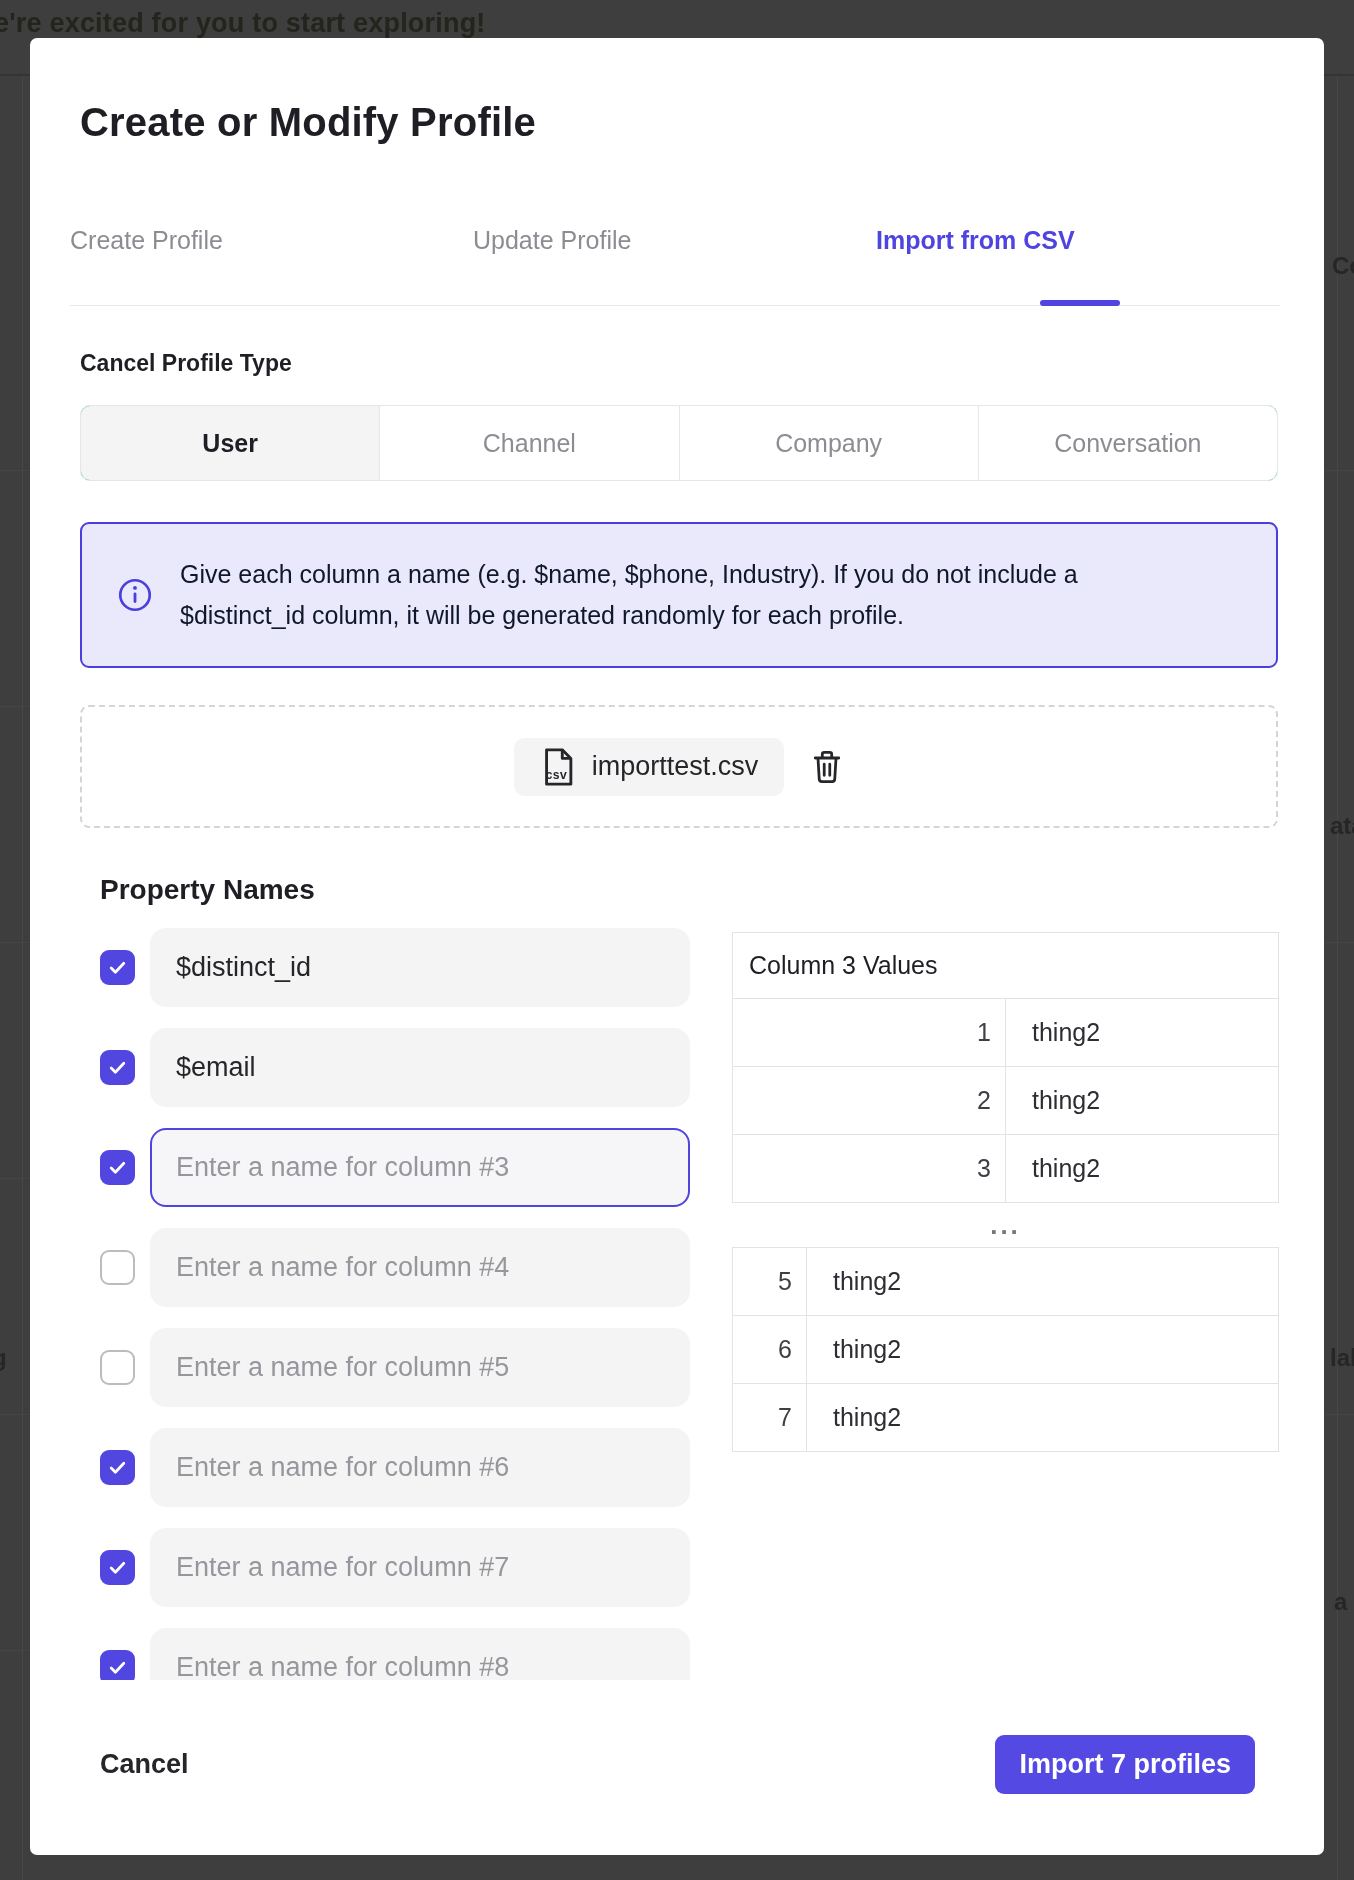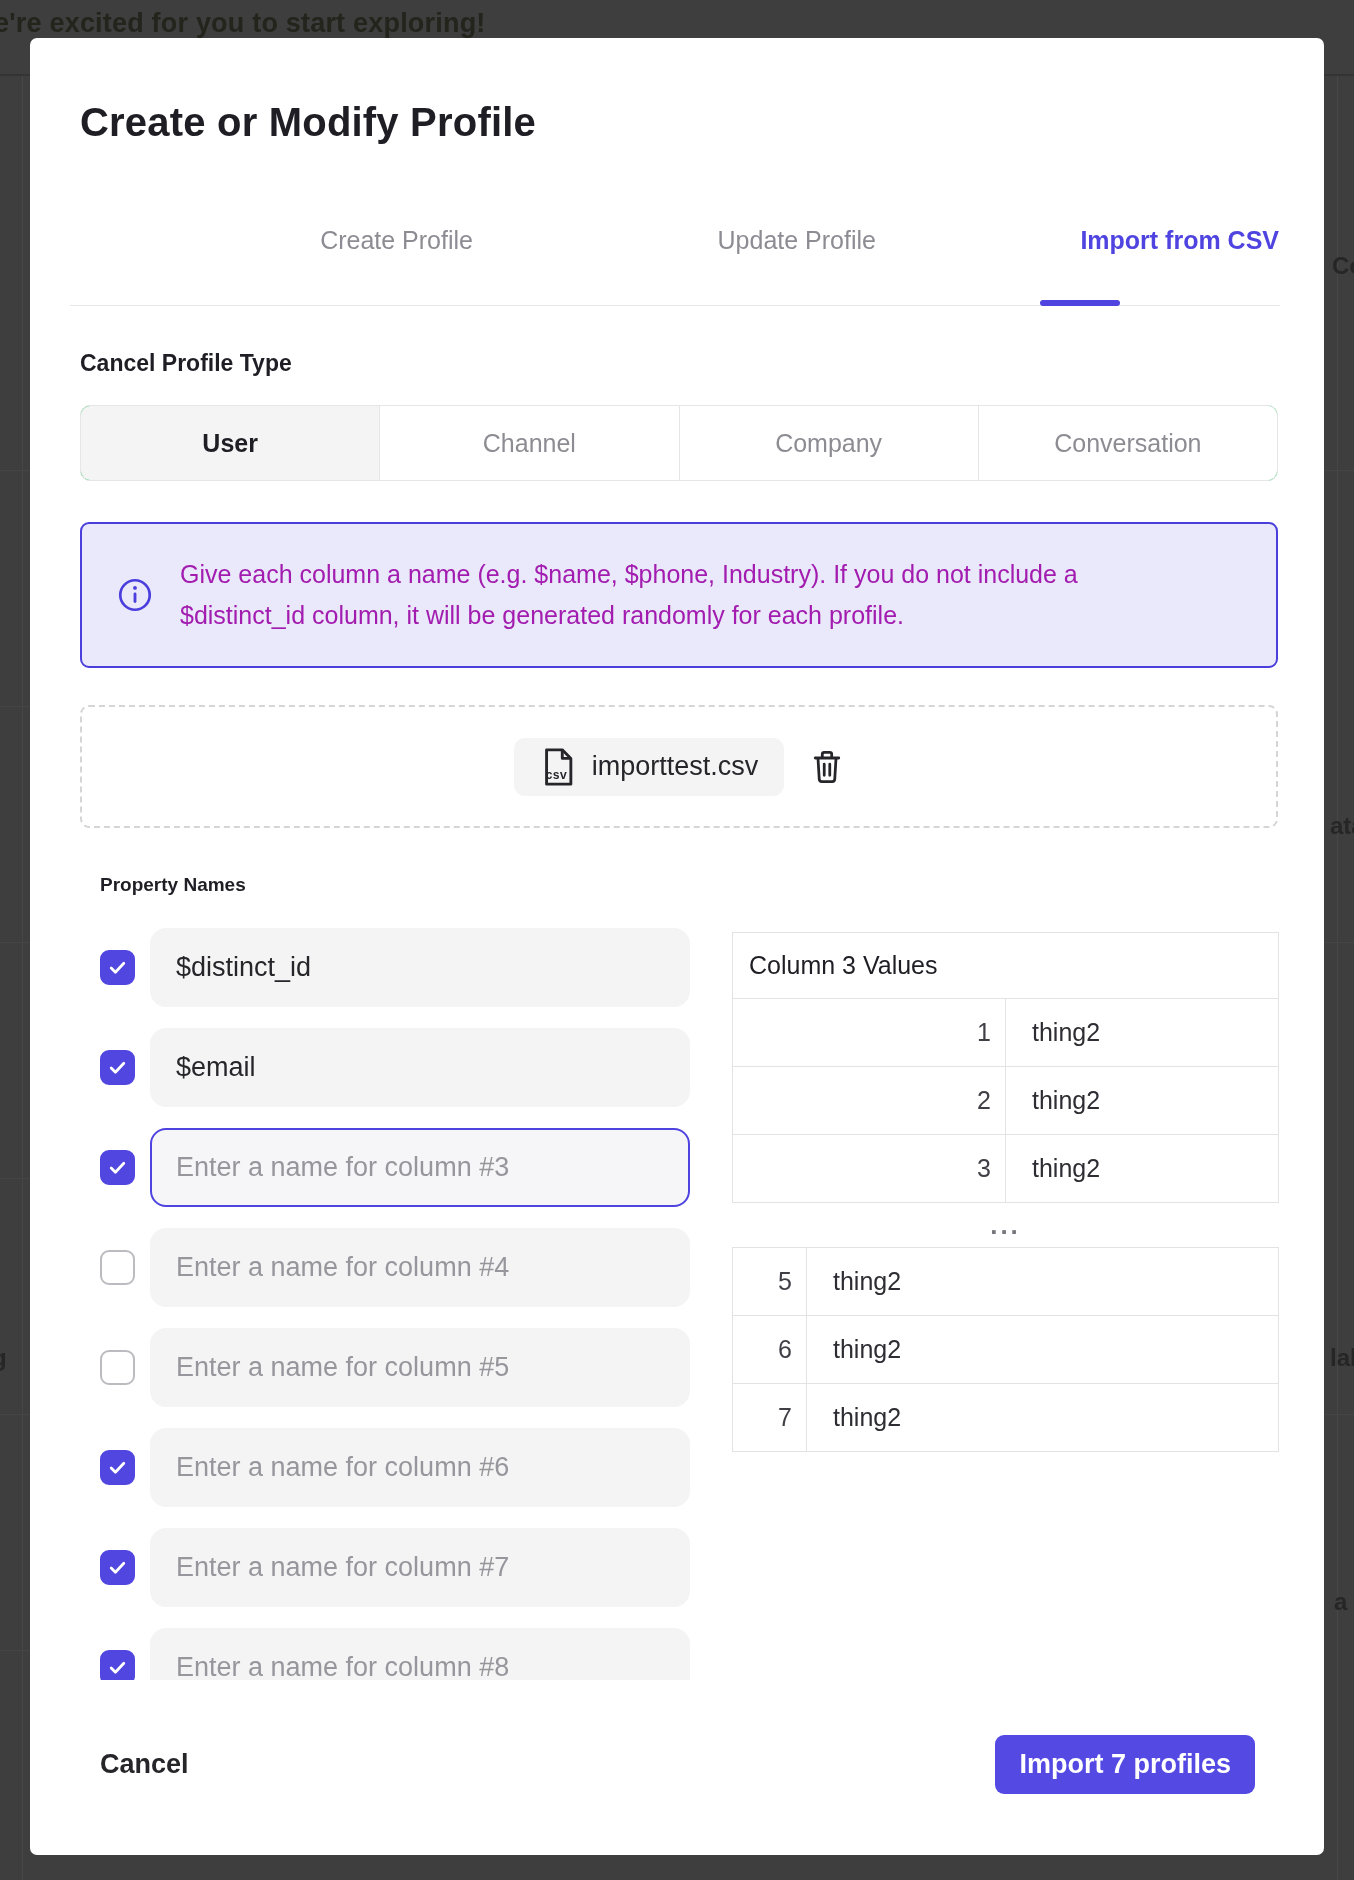--- a/index.html
+++ b/index.html
@@ -34,21 +34,21 @@
     position:absolute; left:50px; top:62px;
     font-size:40px; font-weight:700; color:#1f1e24; letter-spacing:.2px;
   }
 
   
   .tabs {
     position:absolute; left:40px; top:188px; width:1210px; height:80px;
     display:flex; border-bottom:1px solid #e8e8ea;
   }
   .tab {
-    width:403px; text-align:right; font-size:25px; color:#8d8c93; font-weight:500;
+    width:403px; text-align:left; font-size:25px; color:#8d8c93; font-weight:500;
     cursor:pointer;
   }
   .tab.active { color:#4f44e0; font-weight:600; }
   .tab-underline {
     position:absolute; left:1010px; top:262px; width:80px; height:6px;
     background:#4f44e0; border-radius:3px;
   }
 
   
   .select-type-label {
@@ -69,41 +69,41 @@
   .seg.active { background:#f4f4f5; color:#1f1e24; font-weight:700; }
 
   
   .info-box {
     position:absolute; left:50px; top:484px; width:1198px; height:146px;
     background:#eae8fb; border:2px solid #4a3fdd; border-radius:9px;
     display:flex; align-items:center; padding:0 36px; gap:28px;
   }
   .info-icon { flex:0 0 34px; height:34px; }
   .info-text {
-    font-size:25px; line-height:41px; color:#a21caf; max-width:960px;
+    font-size:25px; line-height:41px; color:#0f172a; max-width:960px;
   }
 
   
   .upload-box {
     position:absolute; left:50px; top:667px; width:1198px; height:123px;
     border:2px dashed #d5d5d7; border-radius:9px;
     display:flex; align-items:center; justify-content:center; gap:26px;
   }
   .file-chip {
     display:flex; align-items:center; gap:16px;
     background:#f4f4f5; border-radius:11px; height:58px; padding:0 26px;
     cursor:pointer;
   }
   .file-chip-name { font-size:27px; color:#26252a; }
   .trash-btn { width:34px; height:36px; cursor:pointer; }
 
   
   .prop-label {
     position:absolute; left:70px; top:836px;
-    font-size:19px; font-weight:600; color:#1f1e24;
+    font-size:28px; font-weight:600; color:#1f1e24;
   }
   .rows {
     position:absolute; left:70px; top:890px; width:592px; height:752px; overflow:hidden;
   }
   .prop-row { position:relative; height:79px; margin-bottom:21px; }
   .cb {
     position:absolute; left:0; top:22px; width:35px; height:35px;
     border-radius:9px; border:2px solid #bcbcc0; background:#fff; cursor:pointer;
     display:flex; align-items:center; justify-content:center;
   }

